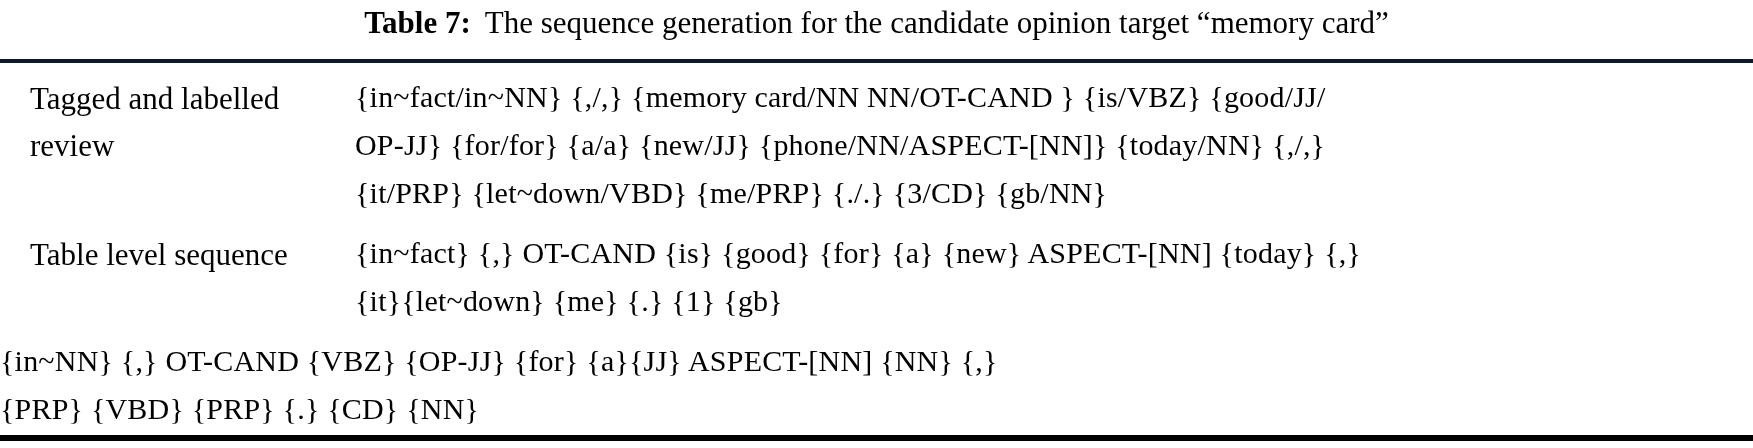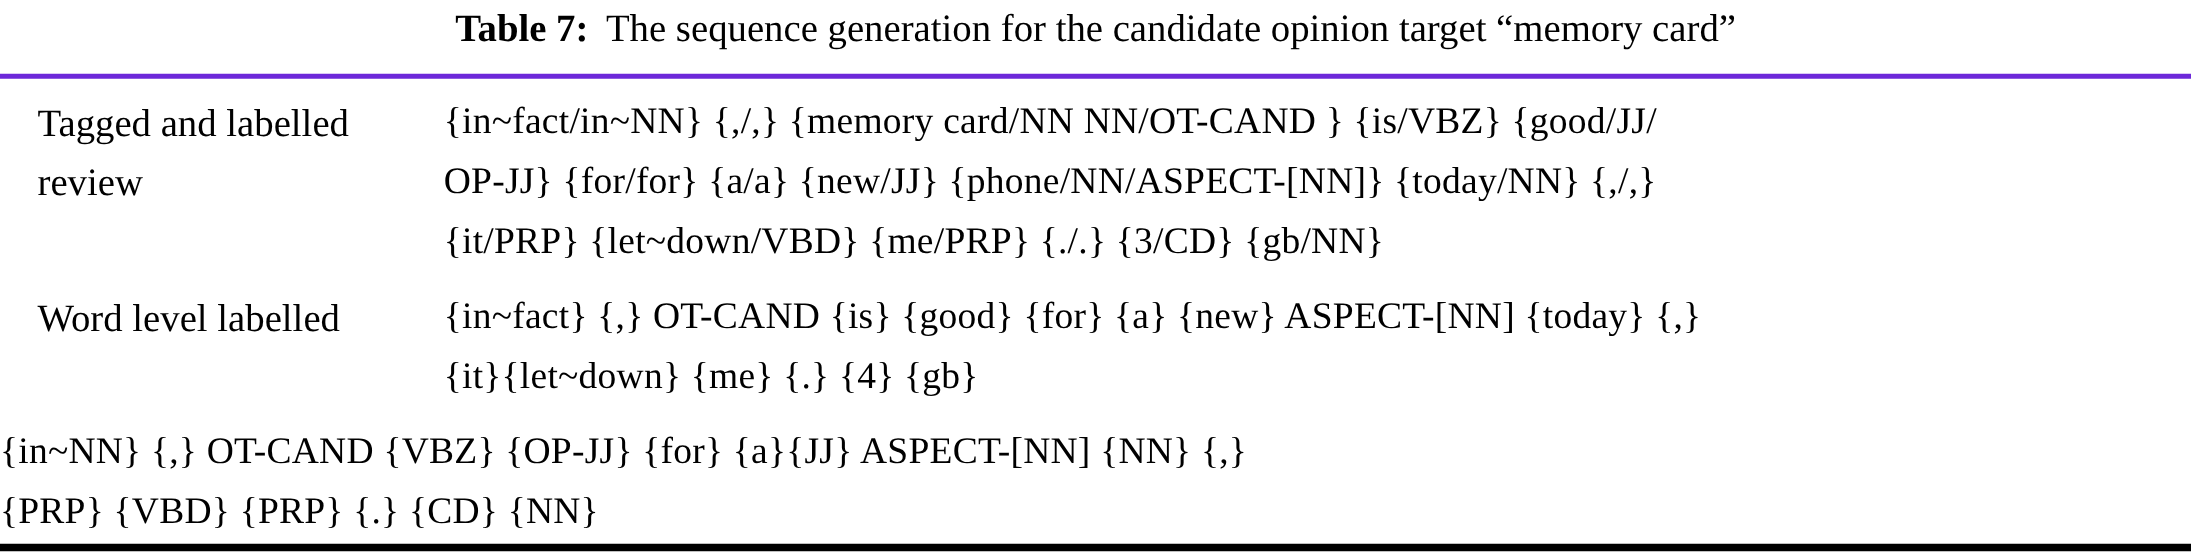--- a/index.html
+++ b/index.html
@@ -23,21 +23,21 @@
     font-size: 31px;
     line-height: 40px;
     white-space: nowrap;
   }
   .caption-line .cap-label {
     font-weight: bold;
     margin-right: 14px;
   }
   .table-wrap {
     margin-top: 16px;
-    border-top: 4px solid #6d28d9;
+    border-top: 4px solid #0f172a;
     border-bottom: 6px solid #000000;
     box-sizing: border-box;
     height: 382px;
     padding-top: 10px;
   }
   .t-row {
     display: flex;
     align-items: flex-start;
     margin-bottom: 12px;
   }
@@ -71,23 +71,23 @@
   <div class="table-wrap">
 
     <div class="t-row">
       <div class="t-header">Tagged and labelled review</div>
       <div class="t-content">{in~fact/in~NN} {,/,} {memory card/NN NN/OT-CAND } {is/VBZ} {good/JJ/
 OP-JJ} {for/for} {a/a} {new/JJ} {phone/NN/ASPECT-[NN]} {today/NN} {,/,}
 {it/PRP} {let~down/VBD} {me/PRP} {./.} {3/CD} {gb/NN}</div>
     </div>
 
     <div class="t-row">
-      <div class="t-header">Word level labelled</div>
+      <div class="t-header">Table level sequence</div>
       <div class="t-content">{in~fact} {,} OT-CAND {is} {good} {for} {a} {new} ASPECT-[NN] {today} {,}
-{it}{let~down} {me} {.} {4} {gb}</div>
+{it}{let~down} {me} {.} {1} {gb}</div>
     </div>
 
     <div class="t-row">
       <div class="t-content">{in~NN} {,} OT-CAND {VBZ} {OP-JJ} {for} {a}{JJ} ASPECT-[NN] {NN} {,}
 {PRP} {VBD} {PRP} {.} {CD} {NN}</div>
     </div>
 
   </div>
 
 </div>

